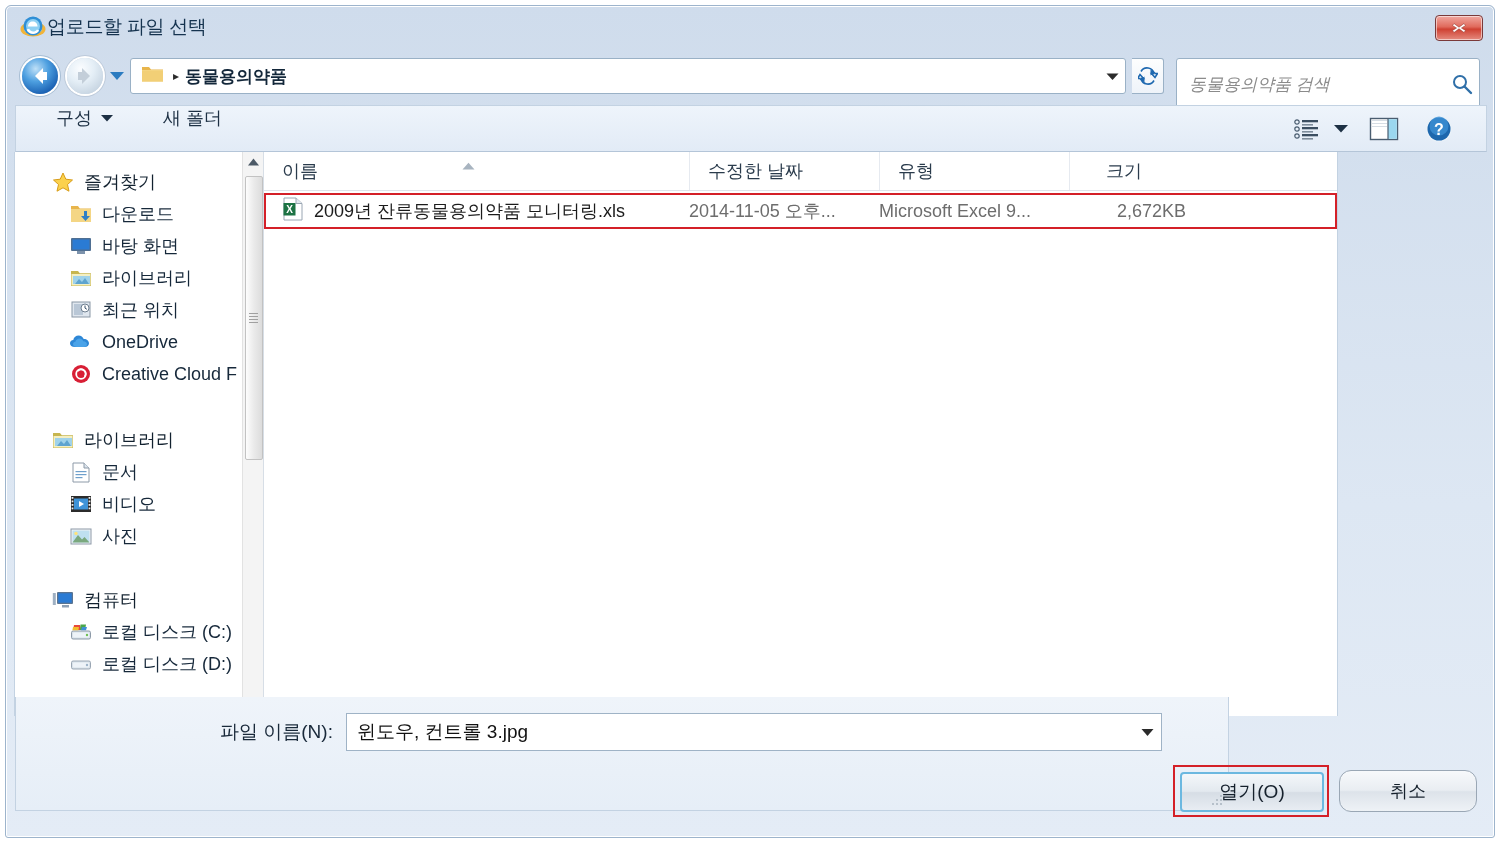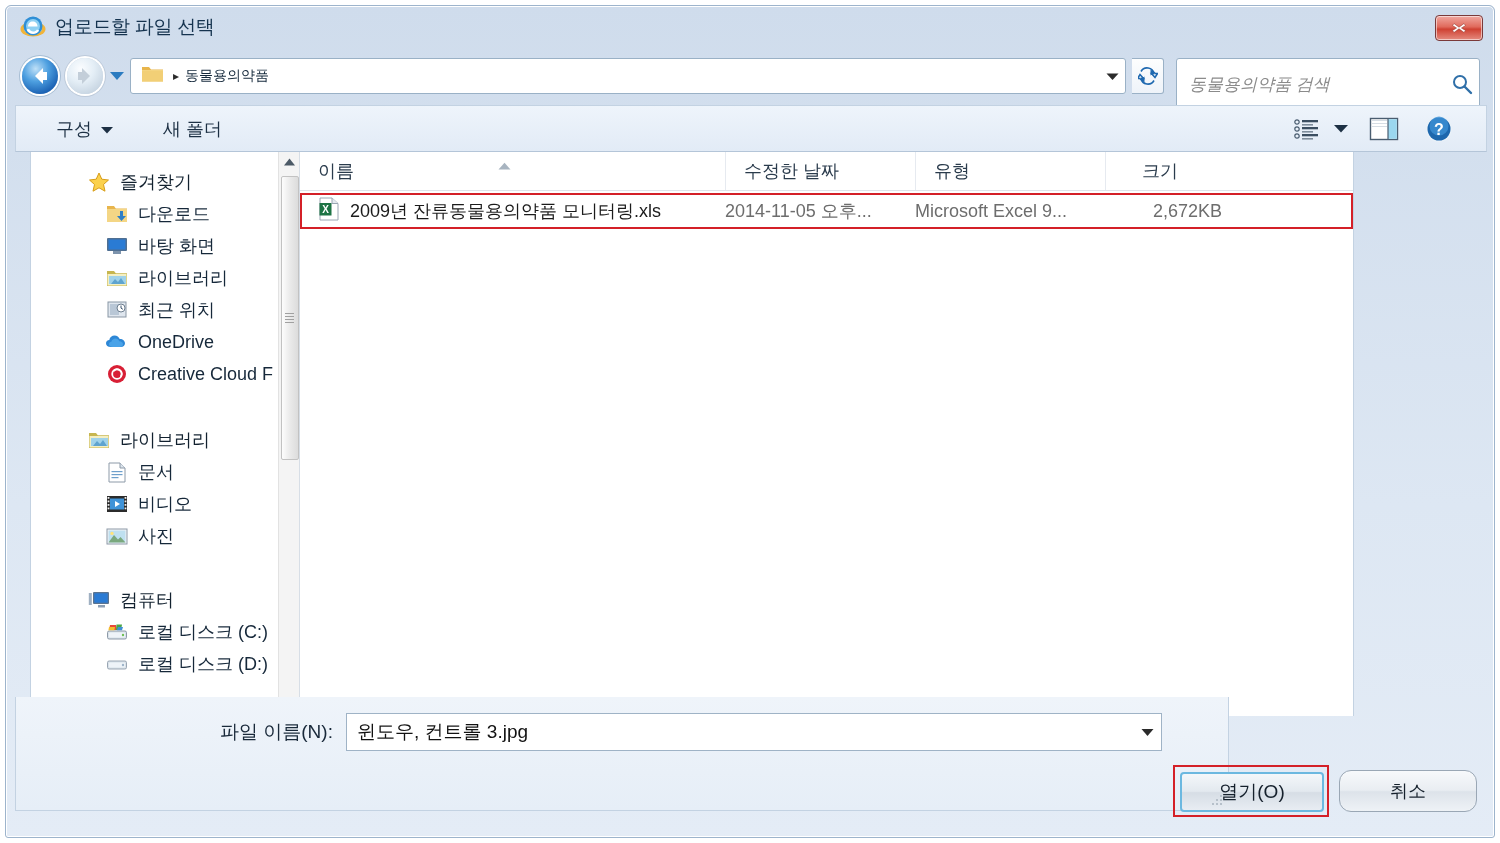--- a/index.html
+++ b/index.html
@@ -37,21 +37,21 @@
     height: 42px;
     display: flex;
     align-items: center;
   }
   #ie-icon {
     margin-left: 14px;
     width: 26px; height: 26px;
     flex: 0 0 auto;
   }
   #title-text {
-    margin-left: 9px;
+    margin-left: 1px;
     font-size: 19px;
     color: #15334f;
     letter-spacing: -0.3px;
     white-space: nowrap;
   }
   #close-button {
     position: absolute;
     right: 11px;
     top: 9px;
     width: 46px;
@@ -120,23 +120,24 @@
     flex: 1 1 auto;
     min-width: 0;
   }
   #breadcrumb-separator {
     margin: 0 6px 0 8px;
     font-size: 12px;
     color: #2b2b2b;
     line-height: 1;
   }
   #breadcrumb-label {
-    font-size: 14px;
+    font-size: 17px;
     color: #13273a;
     white-space: nowrap;
+    font-weight: bold;
   }
   #address-dropdown-arrow {
     flex: 0 0 auto;
     width: 26px;
     display: flex;
     align-items: center;
     justify-content: center;
     cursor: pointer;
   }
   #refresh-button {
@@ -191,21 +192,20 @@
     height: 47px;
     box-sizing: border-box;
     background: linear-gradient(180deg,#eef4fb 0%, #e2ebf6 100%);
     border: 1px solid #c3d2e2;
     border-bottom: 1px solid #b4c5d8;
     display: flex;
     align-items: center;
   }
   .cmd-item {
     display: flex;
-    align-items: center;
     height: 100%;
     padding: 16px 14px;
     font-size: 18px;
     color: #1d3044;
     cursor: pointer;
     white-space: nowrap;
   }
   #organize-button { margin-left: 26px; }
   #organize-caret { margin-left: 9px; }
   #new-folder-button { margin-left: 22px; }
@@ -223,29 +223,28 @@
     cursor: pointer;
   }
   #view-mode-button { width: 40px; }
   #view-mode-caret { width: 30px; }
   #preview-pane-button { width: 56px; }
   #help-button { width: 54px; }
 
   
   #content-area {
     position: absolute;
-    left: 24px; top: 146px;
+    left: 8px; top: 146px;
     width: 1324px;
     height: 564px;
     box-sizing: border-box;
     border-left: 1px solid #c3d2e2;
     border-right: 1px solid #c3d2e2;
     background: #ffffff;
     display: flex;
-    padding-left: 20px;
   }
   #navigation-pane {
     position: relative;
     width: 248px;
     flex: 0 0 auto;
     background: #ffffff;
     overflow: hidden;
   }
   .nav-group { padding-top: 14px; }
   .nav-row {

